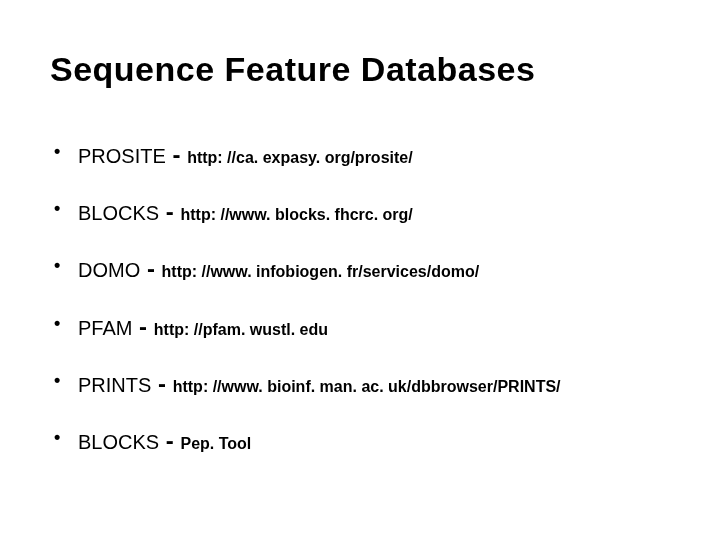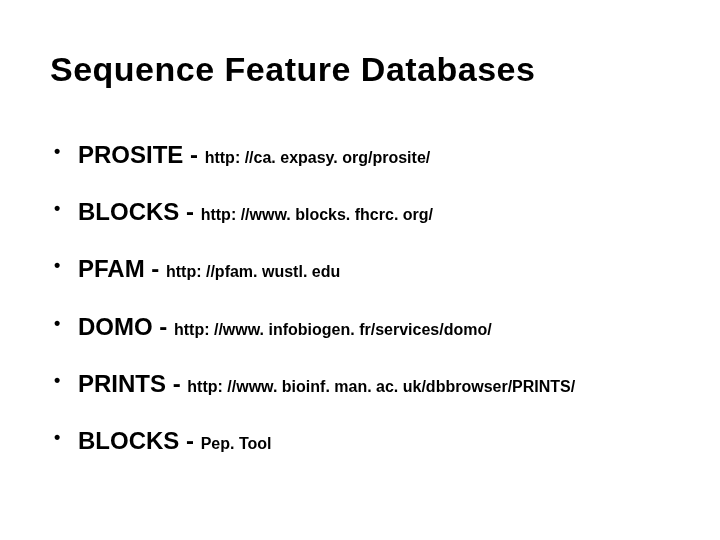--- a/index.html
+++ b/index.html
@@ -38,22 +38,22 @@
       line-height: 1.3;
     }
     .bullet-item::before {
       content: "•";
       position: absolute;
       left: -24px;
       top: 1px;
       font-size: 18px;
     }
     .db-name {
-      font-size: 24px;
-      font-weight: bold;
+      font-size: 20px;
+      font-weight: normal;
     }
     .sep {
       font-size: 24px;
       font-weight: bold;
     }
     .db-url {
       font-size: 16px;
       font-weight: bold;
     }
   </style>
@@ -63,24 +63,24 @@
 <div class="slide">
   <h1 class="title">Sequence Feature Databases</h1>
   <ul class="bullet-list">
     <li class="bullet-item">
       <span class="db-name">PROSITE</span><span class="sep"> - </span><span class="db-url">http: //ca. expasy. org/prosite/</span>
     </li>
     <li class="bullet-item">
       <span class="db-name">BLOCKS</span><span class="sep"> - </span><span class="db-url">http: //www. blocks. fhcrc. org/</span>
     </li>
     <li class="bullet-item">
-      <span class="db-name">PFAM</span><span class="sep"> - </span><span class="db-url">http: //pfam. wustl. edu</span>
+      <span class="db-name">DOMO</span><span class="sep"> - </span><span class="db-url">http: //www. infobiogen. fr/services/domo/</span>
     </li>
     <li class="bullet-item">
-      <span class="db-name">DOMO</span><span class="sep"> - </span><span class="db-url">http: //www. infobiogen. fr/services/domo/</span>
+      <span class="db-name">PFAM</span><span class="sep"> - </span><span class="db-url">http: //pfam. wustl. edu</span>
     </li>
     <li class="bullet-item">
       <span class="db-name">PRINTS</span><span class="sep"> - </span><span class="db-url">http: //www. bioinf. man. ac. uk/dbbrowser/PRINTS/</span>
     </li>
     <li class="bullet-item">
       <span class="db-name">BLOCKS</span><span class="sep"> - </span><span class="db-url">Pep. Tool</span>
     </li>
   </ul>
 </div>
 

